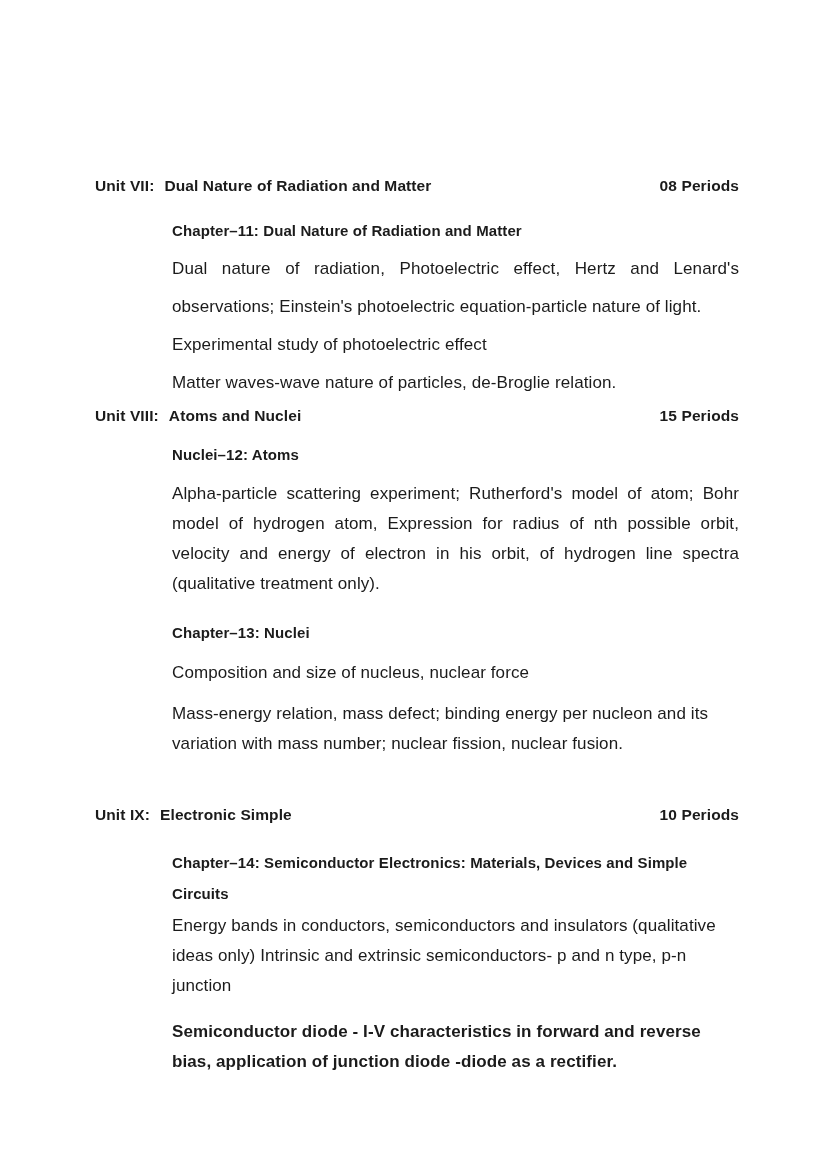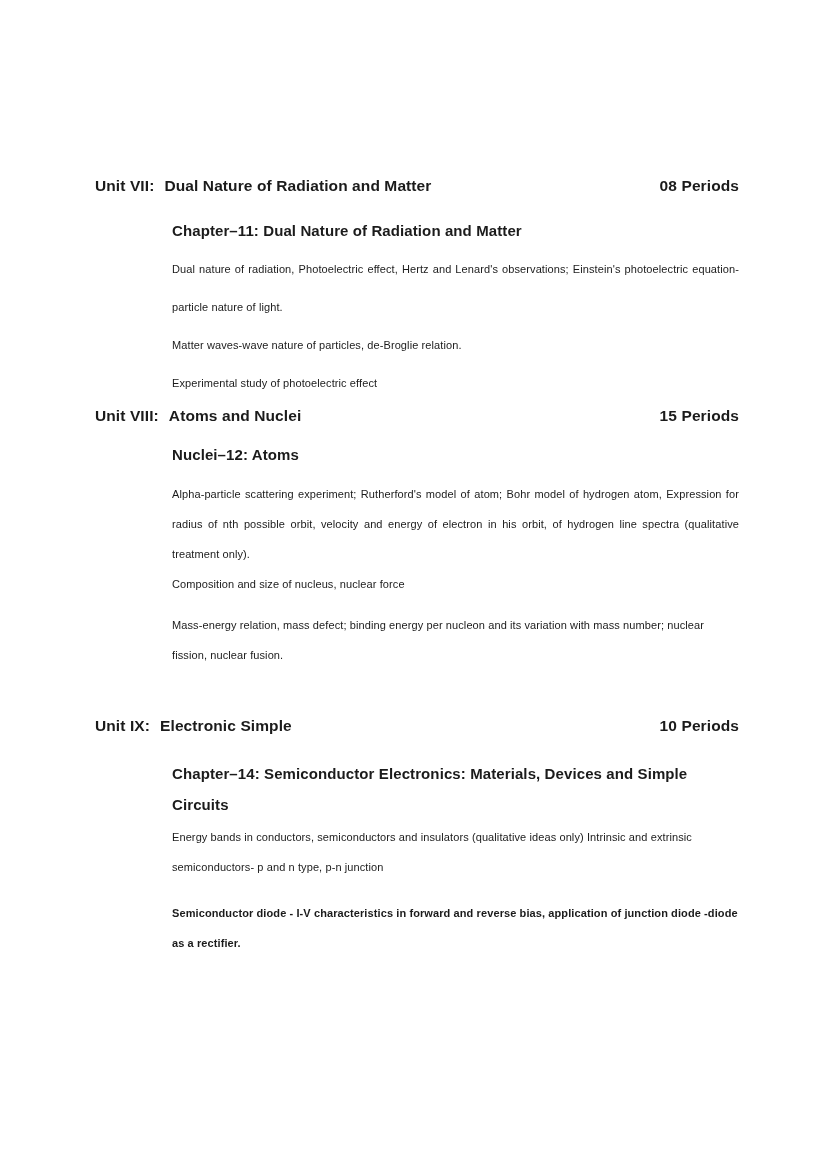--- a/index.html
+++ b/index.html
@@ -42,21 +42,21 @@
     margin-left: 77px;
   }
   h3.chapter-heading {
     font-size: 15px;
     font-weight: 700;
     line-height: 20px;
     margin: 0;
     letter-spacing: 0.1px;
   }
   p.para {
-    font-size: 11px;
+    font-size: 17px;
     margin: 0;
     letter-spacing: 0.1px;
   }
   .justify { text-align: justify; }
 
   
   #u7 .unit-header { margin-bottom: 26px; }
   #u7 h3.chapter-heading { margin-bottom: 9px; }
   #u7 p.para { line-height: 38px; }
 
@@ -82,34 +82,35 @@
 
   <section class="unit" id="u7">
     <div class="unit-header">
       <span class="unit-no">Unit VII:</span>
       <span class="unit-title">Dual Nature of Radiation and Matter</span>
       <span class="unit-periods">08 Periods</span>
     </div>
     <div class="chapter-body">
       <h3 class="chapter-heading">Chapter–11: Dual Nature of Radiation and Matter</h3>
       <p class="para justify">Dual nature of radiation, Photoelectric effect, Hertz and Lenard's observations; Einstein's photoelectric equation-particle nature of light.</p>
+      <p class="para">Experimental study of photoelectric effect</p>
       <p class="para">Matter waves-wave nature of particles, de-Broglie relation.</p>
-      <p class="para">Experimental study of photoelectric effect</p>
     </div>
   </section>
 
   <section class="unit" id="u8">
     <div class="unit-header">
       <span class="unit-no">Unit VIII:</span>
       <span class="unit-title">Atoms and Nuclei</span>
       <span class="unit-periods">15 Periods</span>
     </div>
     <div class="chapter-body">
       <h3 class="chapter-heading h-ch12">Nuclei–12: Atoms</h3>
       <p class="para justify">Alpha-particle scattering experiment; Rutherford's model of atom; Bohr model of hydrogen atom, Expression for radius of nth possible orbit, velocity and energy of electron in his orbit, of  hydrogen line spectra (qualitative treatment only).</p>
+      <h3 class="chapter-heading h-ch13">Chapter–13: Nuclei</h3>
       <p class="para">Composition and size of nucleus, nuclear force</p>
       <p class="para p-mass">Mass-energy relation, mass defect; binding energy per nucleon and its variation with mass number; nuclear fission, nuclear fusion.</p>
     </div>
   </section>
 
   <section class="unit" id="u9">
     <div class="unit-header">
       <span class="unit-no">Unit IX:</span>
       <span class="unit-title">Electronic Simple</span>
       <span class="unit-periods">10 Periods</span>

